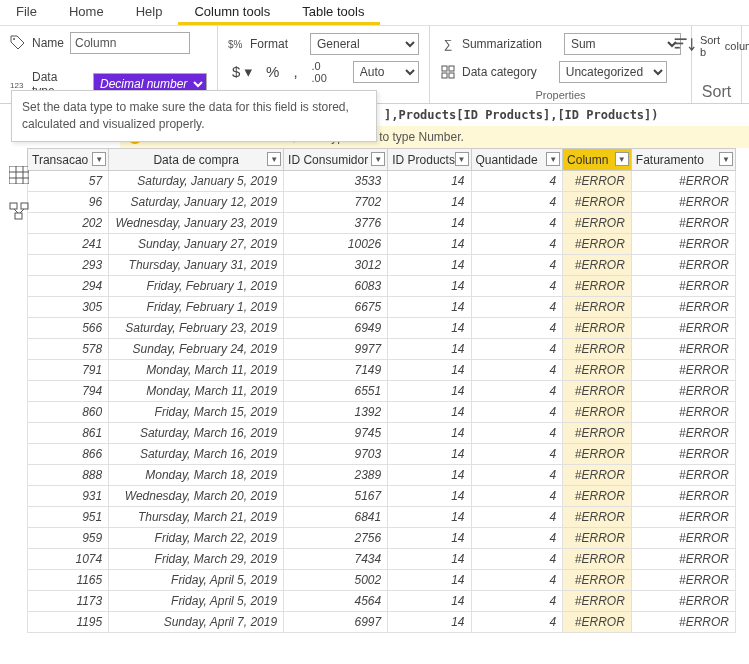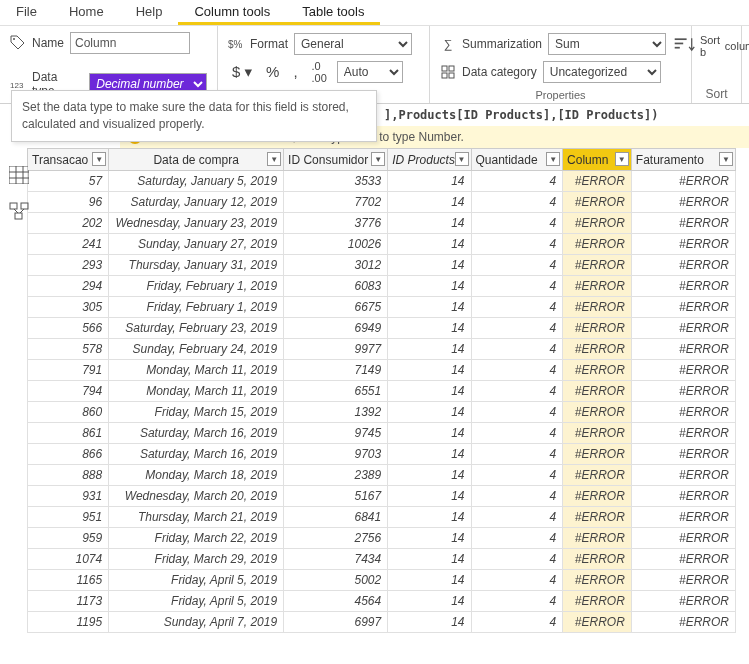--- a/index.html
+++ b/index.html
@@ -8,21 +8,21 @@
 .ribbon-tabs { display: flex; height: 26px; border-bottom: 1px solid #e0e0e0; padding-left: 0; }
 .ribbon-tab { padding: 4px 16px; font-size: 13px; color: #444; cursor: pointer; }
 .ribbon-tab.active1 { border-bottom: 3px solid #f2c811; color: #222; font-weight: 500; }
 .ribbon-tab.active2 { border-bottom: 3px solid #f2c811; color: #222; font-weight: 500; }
 
 .ribbon-bar { display: flex; height: 78px; border-bottom: 1px solid #d0d0d0; position: relative; }
 .ribbon-group { border-right: 1px solid #d8d8d8; padding: 6px 10px 2px; display: flex; flex-direction: column; justify-content: space-between; }
 .ribbon-row { display: flex; align-items: center; gap: 6px; height: 24px; }
 .ribbon-label { color: #444; font-size: 12px; }
 .ribbon-input { border: 1px solid #aaa; height: 22px; padding: 0 4px; font-size: 12px; color: #555; }
-.ribbon-select { border: 1px solid #aaa; height: 22px; font-size: 12px; padding: 0 2px; background: #fff; color: #444; }
+.ribbon-select { border: 1px solid #aaa; height: 22px; font-size: 12px; padding: 0 2px; background: #fff; color: #444; margin-left: 16px; }
 .ribbon-select.hl { background: #6d28d9; color: #fff; font-style: italic; }
 .ribbon-group-name { text-align: center; font-size: 11px; color: #666; margin-top: 2px; }
 .ribbon-icon { width: 16px; height: 16px; display:inline-flex; align-items:center; justify-content:center; color:#555;}
 .fmt-btn { font-size: 15px; color: #444; padding: 0 4px; cursor:pointer; }
 .sort-col { display:flex; flex-direction:row; align-items:center; padding:4px 8px; font-size:11px; color:#444; }
 .sort-icon { width:32px; height:24px; }
 
 .tooltip { position: absolute; top: 90px; left: 11px; background: #fff; border: 1px solid #ccc; padding: 8px 10px; width: 366px; font-size: 12px; color: #555; box-shadow: 2px 2px 4px rgba(0,0,0,0.1); z-index: 10; line-height:1.4; }
 .formula-area { display:flex; padding: 4px 4px; gap:6px; align-items:center;font-weight:bold; }
 .formula-text { font-family: Consolas, monospace; font-size: 12px; color: #444; flex:1; overflow:hidden; white-space:nowrap; padding-left: 380px; }
@@ -37,21 +37,21 @@
 table { border-collapse: collapse; width: 709px; font-size: 12px; }
 th { background: #f5f5f5; border: 1px solid #ccc; padding: 3px 4px; font-weight: normal; color: #333; text-align:left; position:relative; height:22px; }
 th.hl { background: #f2c811; }
 th .dd { position:absolute; right:2px; top:3px; width:14px; height:14px; border:1px solid #999; background:#fff; display:flex; align-items:center; justify-content:center; font-size:8px; color:#555; }
 td { border: 1px solid #e0e0e0; padding: 2px 6px; text-align: right; font-style: italic; color: #444; height:21px; }
 td.date { text-align:right; }
 td.hl { background: #fdf3d0; }
 .col-trans { width: 78px; }
 .col-date { width: 168px; }
 .col-cons { width: 100px; }
-.col-prod { width: 80px; font-style: italic; }
+.col-prod { width: 80px; }
 .col-qty { width: 88px; }
 .col-col { width: 66px; }
 .col-fat { width: 100px; }
 </style>
 </head>
 <body>
 
 <div class="ribbon-tabs">
   <div class="ribbon-tab">File</div>
   <div class="ribbon-tab">Home</div>
@@ -113,37 +113,37 @@
     <div class="ribbon-row">
       <span class="ribbon-icon">
           <svg viewBox="0 0 16 16" width="16" height="16">
             <rect x="2" y="2" width="5" height="5" fill="none" stroke="#555"></rect>
             <rect x="9" y="2" width="5" height="5" fill="none" stroke="#555"></rect>
             <rect x="2" y="9" width="5" height="5" fill="none" stroke="#555"></rect>
             <rect x="9" y="9" width="5" height="5" fill="none" stroke="#555"></rect>
           </svg>
         </span>
       <span class="ribbon-label">Data category</span>
-      <select class="ribbon-select" style="width:118px;"><option>Uncategorized</option></select>
+      <select class="ribbon-select" style="width:108px;"><option>Uncategorized</option></select>
     </div>
     <div class="ribbon-group-name">Properties</div>
   </div>
 
   <div class="ribbon-group" style="width:50px; padding:4px 2px 2px; align-items:center;">
     <div class="sort-col">
       <svg class="sort-icon" viewBox="0 0 32 24">
           <rect x="2" y="3" width="14" height="2" fill="#555"></rect>
           <rect x="2" y="8" width="10" height="2" fill="#555"></rect>
           <rect x="2" y="13" width="6" height="2" fill="#555"></rect>
           <path d="M22 3v14m-3-4l3 4 3-4" fill="none" stroke="#555" stroke-width="1.5"></path>
         </svg>
       <span>Sort b</span>
       <span>column</span>
     </div>
-    <div class="ribbon-group-name" style="font-size:12px;">Sort</div>
+    <div class="ribbon-group-name" style="font-size:16px;">Sort</div>
   </div>
 </div>
 
 <div class="tooltip">Set the data type to make sure the data for this field is stored, calculated and visualized properly.</div>
 
 <div class="formula-area">
   <span class="formula-text">],Products[ID Products],[ID Products])</span>
 </div>
 
 <div class="error-bar">

